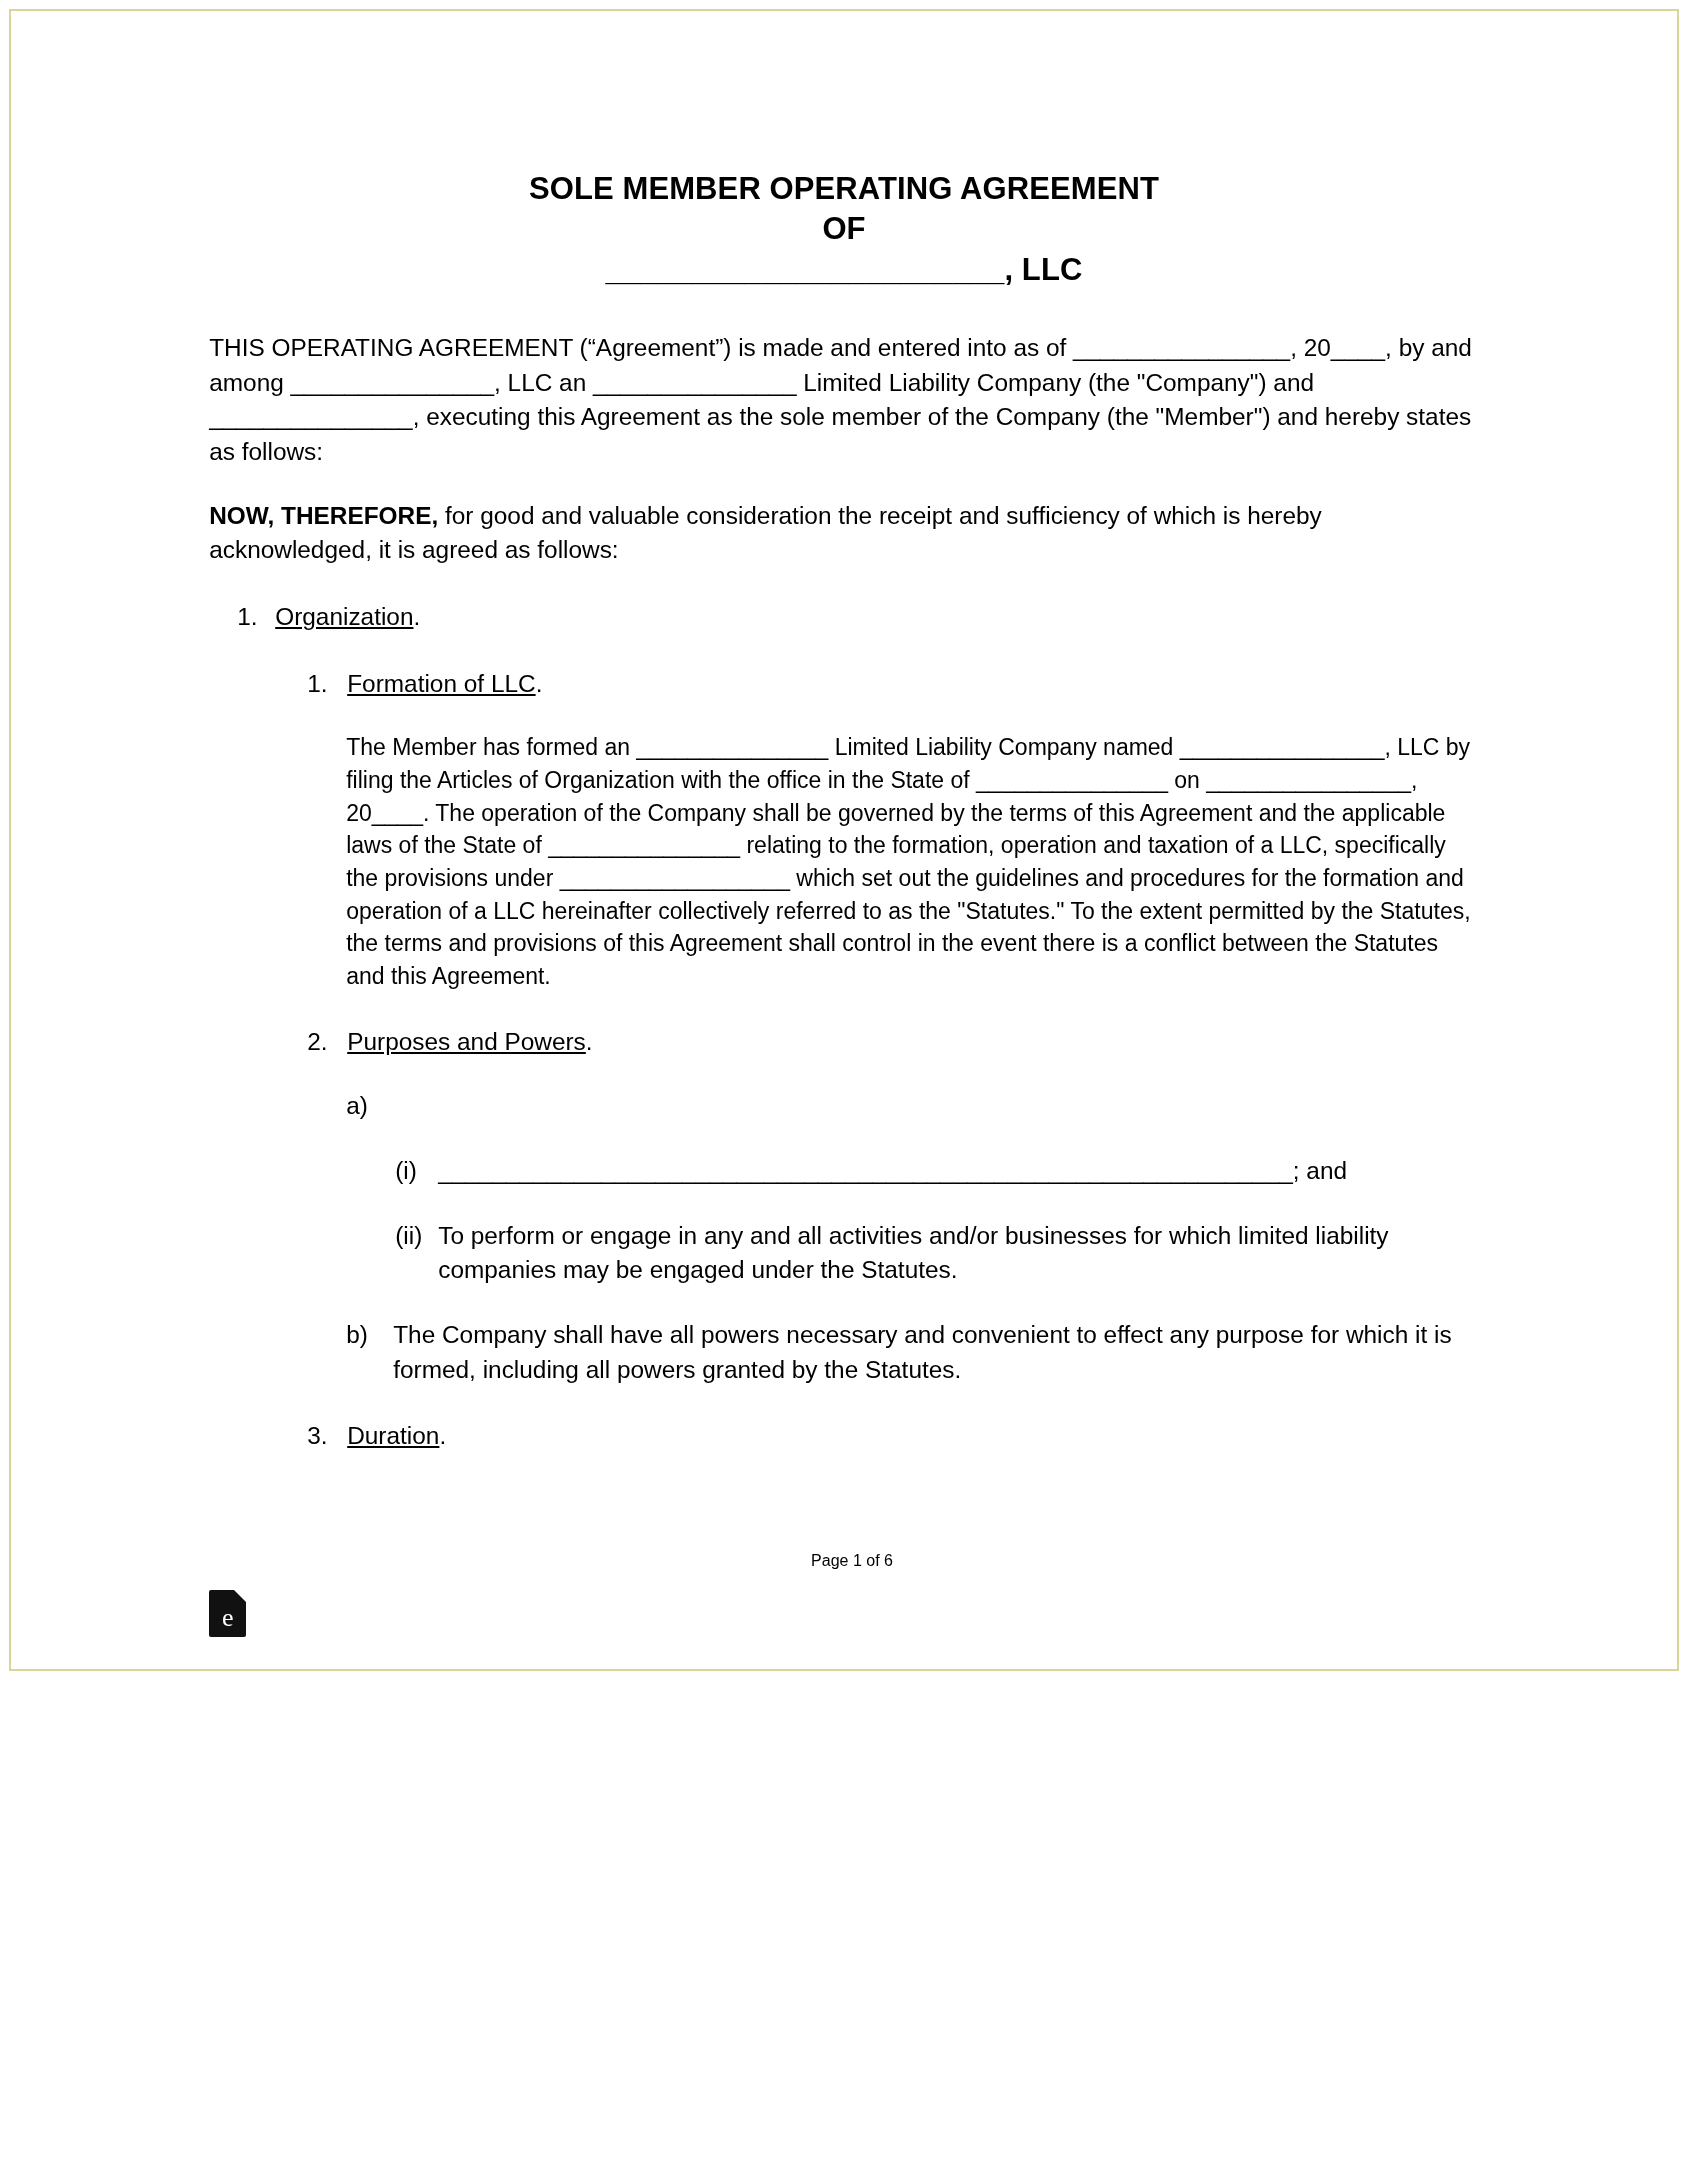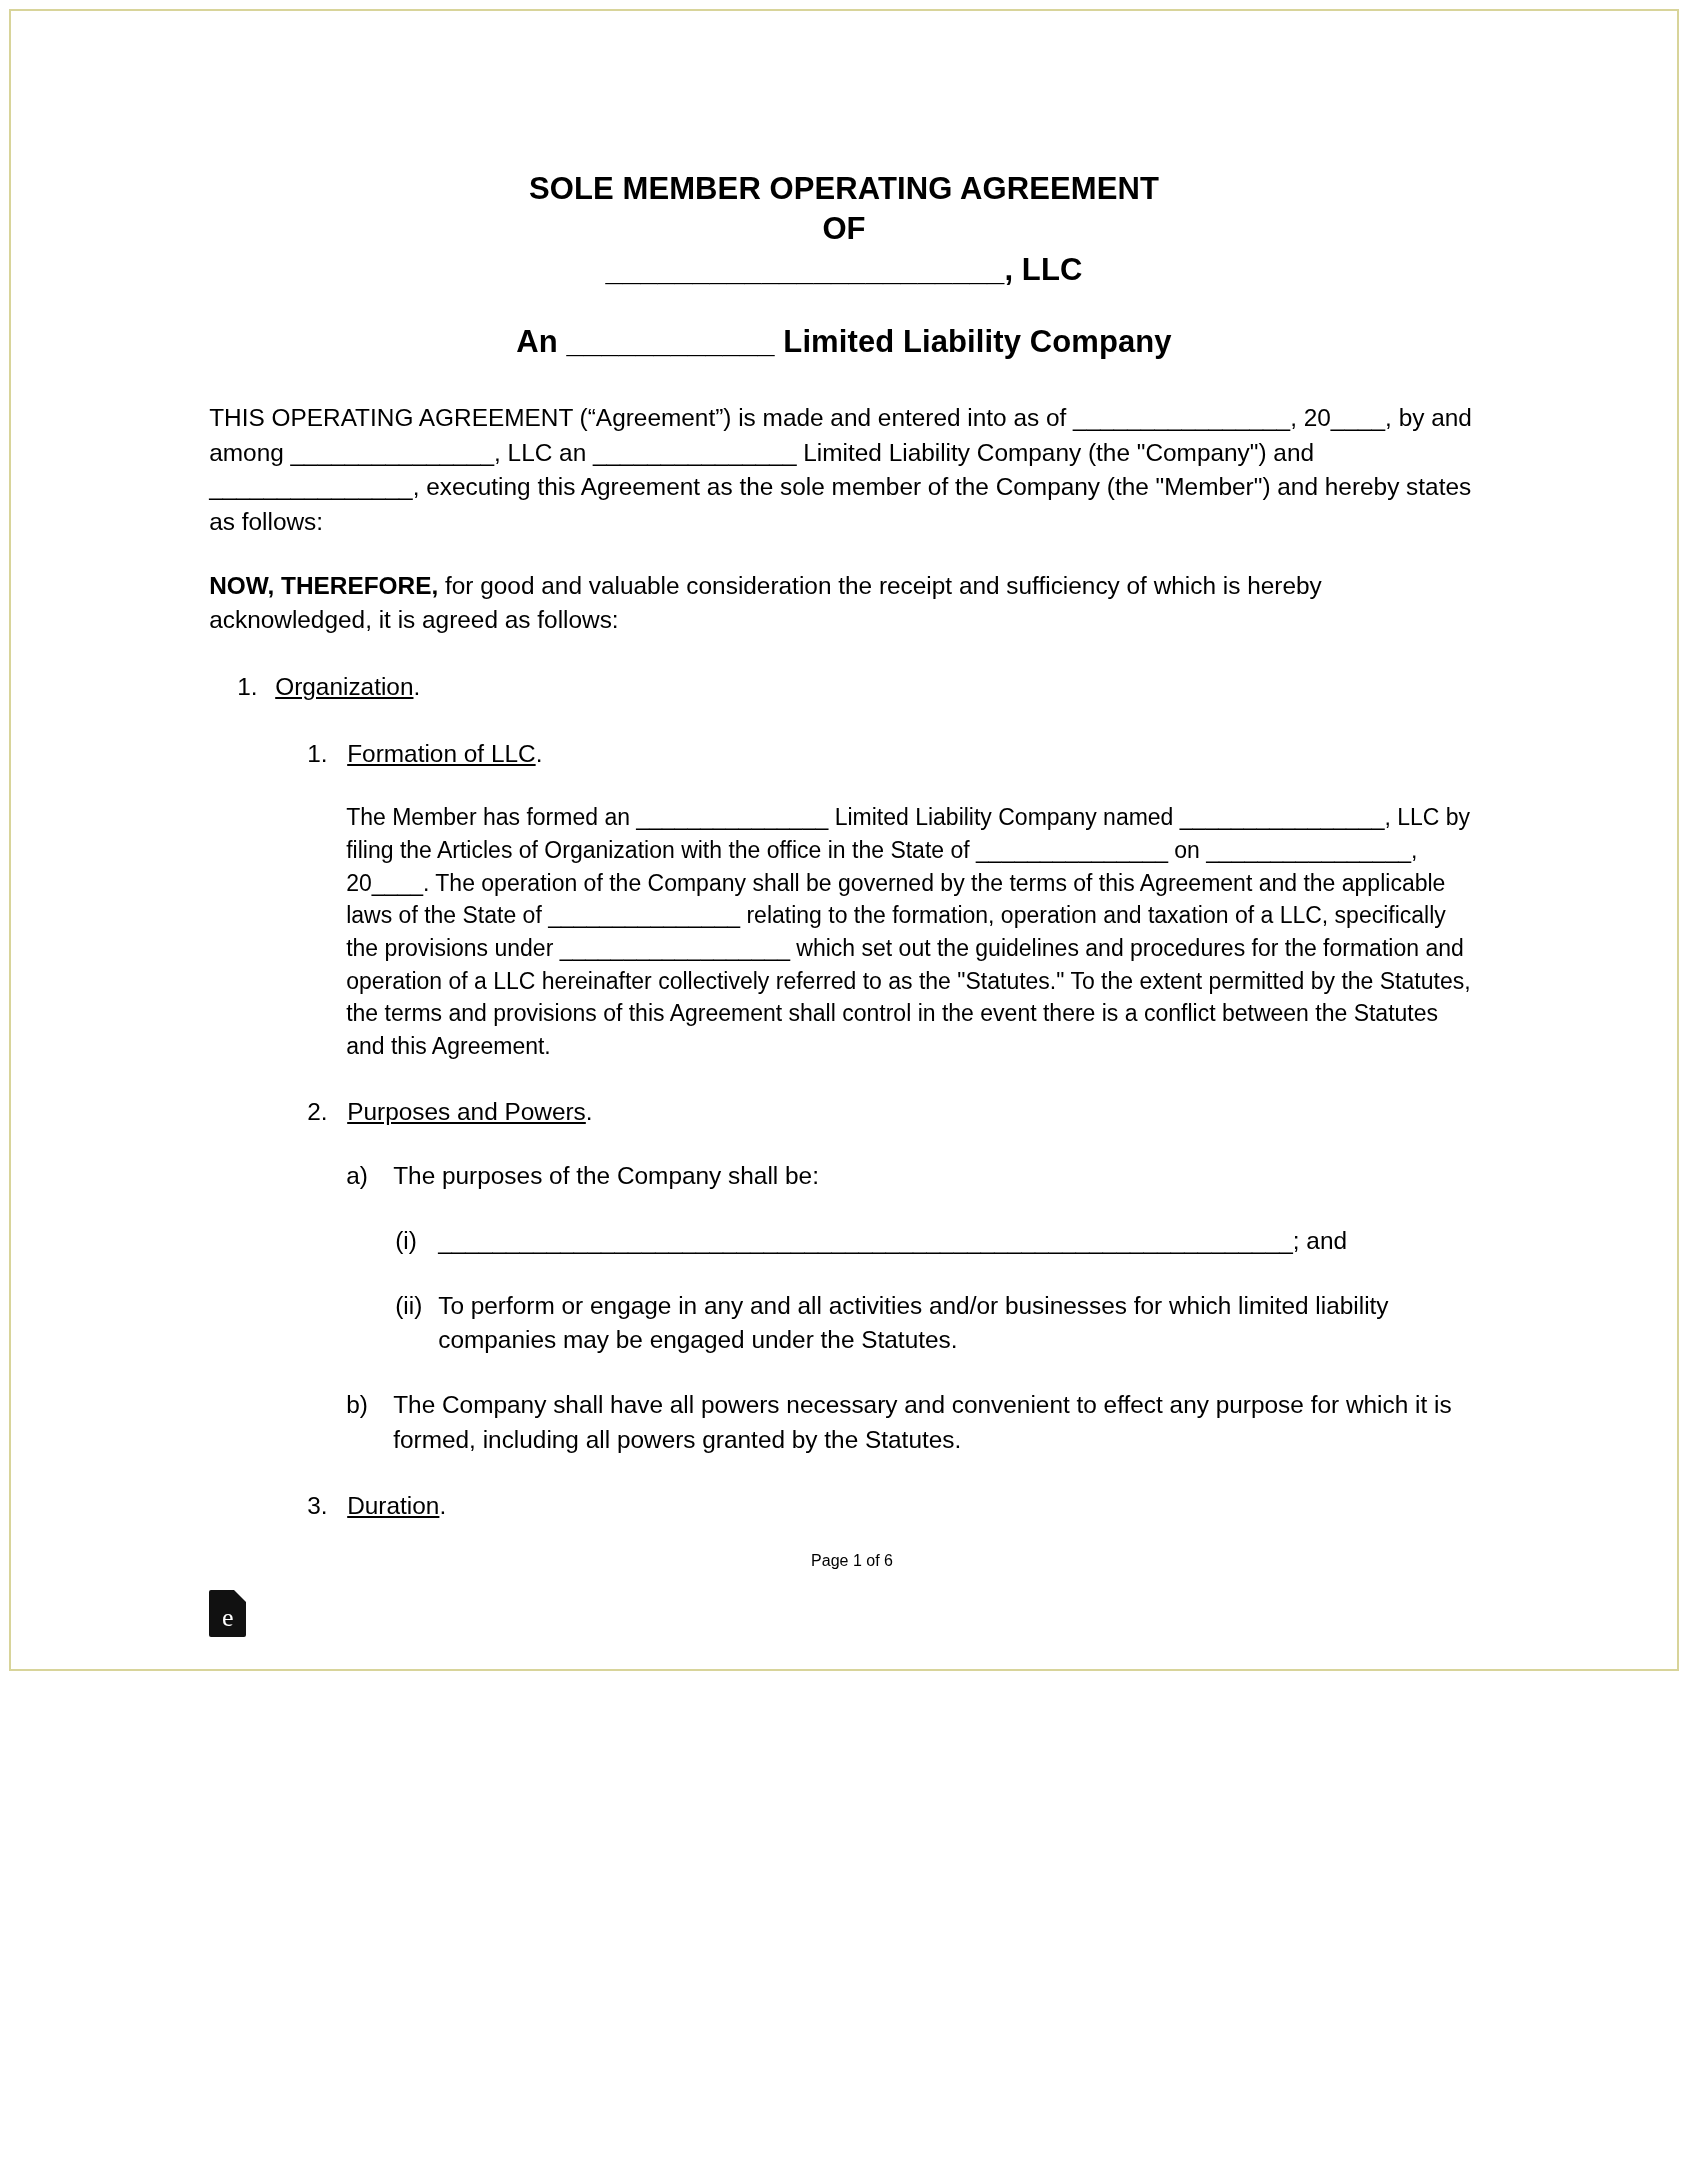--- a/index.html
+++ b/index.html
@@ -168,21 +168,20 @@
 <div class="page-frame">
   <div class="page-border"></div>
   <div class="page-sheet">
 
     <div class="doc-title">
       <span class="line1">SOLE MEMBER OPERATING AGREEMENT</span>
       <span class="line2">OF</span>
       <span class="line3">_______________________, LLC</span>
     </div>
 
-    <div class="subtitle">An ____________ Limited Liability Company</div>
 
     <div class="para">THIS OPERATING AGREEMENT (“Agreement”) is made and entered into as of ________________, 20____, by and among _______________, LLC an _______________ Limited Liability Company (the "Company") and _______________, executing this Agreement as the sole member of the Company (the "Member") and hereby states as follows:</div>
 
     <div class="para tight">
       <span class="bold">NOW, THEREFORE,</span><span> for good and valuable consideration the receipt and sufficiency of which is hereby acknowledged, it is agreed as follows:</span>
     </div>
 
     <div class="lvl1">
       <span class="num">1.</span>
       <span><span class="u">Organization</span><span>.</span></span>
@@ -195,21 +194,20 @@
 
     <div class="body-indent">The Member has formed an _______________ Limited Liability Company named ________________, LLC by filing the Articles of Organization with the office in the State of _______________ on ________________, 20____. The operation of the Company shall be governed by the terms of this Agreement and the applicable laws of the State of _______________ relating to the formation, operation and taxation of a LLC, specifically the provisions under __________________ which set out the guidelines and procedures for the formation and operation of a LLC hereinafter collectively referred to as the "Statutes." To the extent permitted by the Statutes, the terms and provisions of this Agreement shall control in the event there is a conflict between the Statutes and this Agreement.</div>
 
     <div class="lvl2">
       <span class="num">2.</span>
       <span><span class="u">Purposes and Powers</span><span>.</span></span>
     </div>
 
     <div class="lvl3">
       <span class="num">a)</span>
-      <span>The purposes of the Company shall be:</span>
     </div>
 
     <div class="lvl4">
       <span class="num">(i)</span>
       <span>_______________________________________________________________; and</span>
     </div>
 
     <div class="lvl4">
       <span class="num">(ii)</span>
       <span>To perform or engage in any and all activities and/or businesses for which limited liability companies may be engaged under the Statutes.</span>

